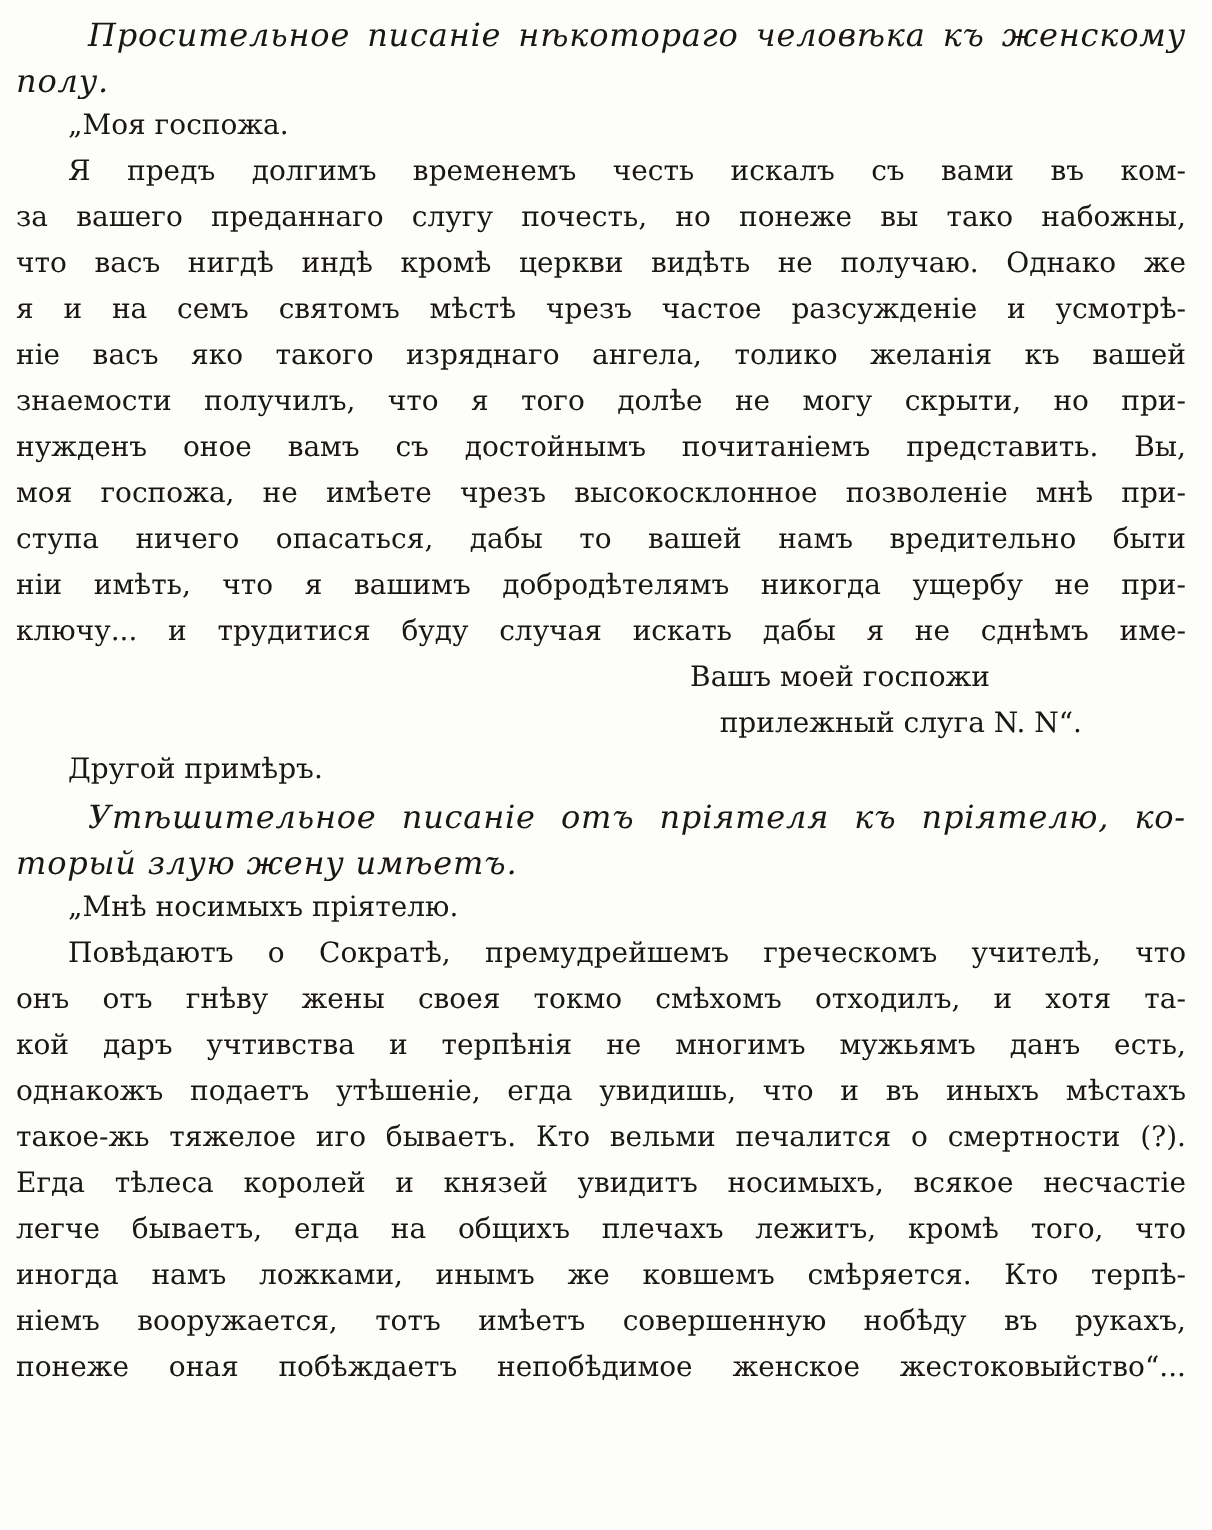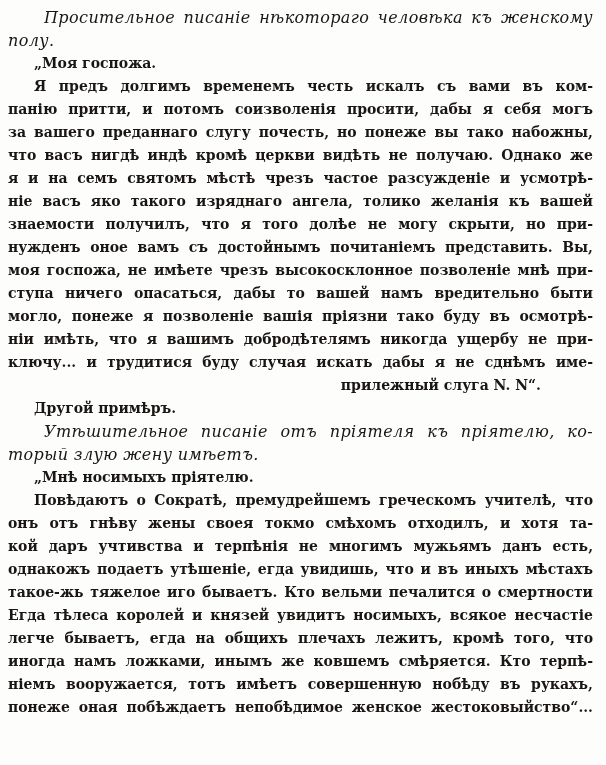--- a/index.html
+++ b/index.html
@@ -16,21 +16,21 @@
     padding: 6px 13px 0 8px;
     overflow: hidden;
     font-family: "DejaVu Serif", "Liberation Serif", serif;
     color: #191613;
   }
   .textcol { width: 100%; }
   .line {
     height: 23px;
     line-height: 23px;
     font-size: 14px;
-    font-weight: bold;
+    font-weight: normal;
     overflow: hidden;
     letter-spacing: 0px;
   }
   .just {
     text-align: justify;
     text-align-last: justify;
   }
   .indent { text-indent: 26px; }
   .italic {
     font-style: italic;
@@ -46,32 +46,31 @@
 </head>
 <body>
 
 <div class="page">
   <div class="textcol">
 
   <div class="line italic indent just">Просительное писаніе нѣкотораго человѣка къ женскому</div>
       <div class="line italic">полу.</div>
       <div class="line indent">„Моя госпожа.</div>
       <div class="line indent just">Я предъ долгимъ временемъ честь искалъ съ вами въ ком-</div>
-      <div class="line just">панію притти, и потомъ соизволенія просити, дабы я себя могъ</div>
       <div class="line just">за вашего преданнаго слугу почесть, но понеже вы тако набожны,</div>
       <div class="line just">что васъ нигдѣ индѣ кромѣ церкви видѣть не получаю. Однако же</div>
       <div class="line just">я и на семъ святомъ мѣстѣ чрезъ частое разсужденіе и усмотрѣ-</div>
       <div class="line just">ніе васъ яко такого изряднаго ангела, толико желанія къ вашей</div>
       <div class="line just">знаемости получилъ, что я того долѣе не могу скрыти, но при-</div>
       <div class="line just">нужденъ оное вамъ съ достойнымъ почитаніемъ представить. Вы,</div>
       <div class="line just">моя госпожа, не имѣете чрезъ высокосклонное позволеніе мнѣ при-</div>
       <div class="line just">ступа ничего опасаться, дабы то вашей намъ вредительно быти</div>
-      <div class="line just">могло, понеже я позволеніе вашія пріязни тако буду въ осмотрѣ-</div>
       <div class="line just">ніи имѣть, что я вашимъ добродѣтелямъ никогда ущербу не при-</div>
       <div class="line just">ключу... и трудитися буду случая искать дабы я не сднѣмъ име-</div>
+      <div class="line sig sig1">Вашъ моей госпожи</div>
       <div class="line sig sig2">прилежный слуга N. N“.</div>
       <div class="line indent">Другой примѣръ.</div>
       <div class="line italic indent just">Утѣшительное писаніе отъ пріятеля къ пріятелю, ко-</div>
       <div class="line italic">торый злую жену имѣетъ.</div>
       <div class="line indent">„Мнѣ носимыхъ пріятелю.</div>
       <div class="line indent just">Повѣдаютъ о Сократѣ, премудрейшемъ греческомъ учителѣ, что</div>
       <div class="line just">онъ отъ гнѣву жены своея токмо смѣхомъ отходилъ, и хотя та-</div>
       <div class="line just">кой даръ учтивства и терпѣнія не многимъ мужьямъ данъ есть,</div>
       <div class="line just">однакожъ подаетъ утѣшеніе, егда увидишь, что и въ иныхъ мѣстахъ</div>
       <div class="line just">такое-жь тяжелое иго бываетъ. Кто вельми печалится о смертности (?).</div>

